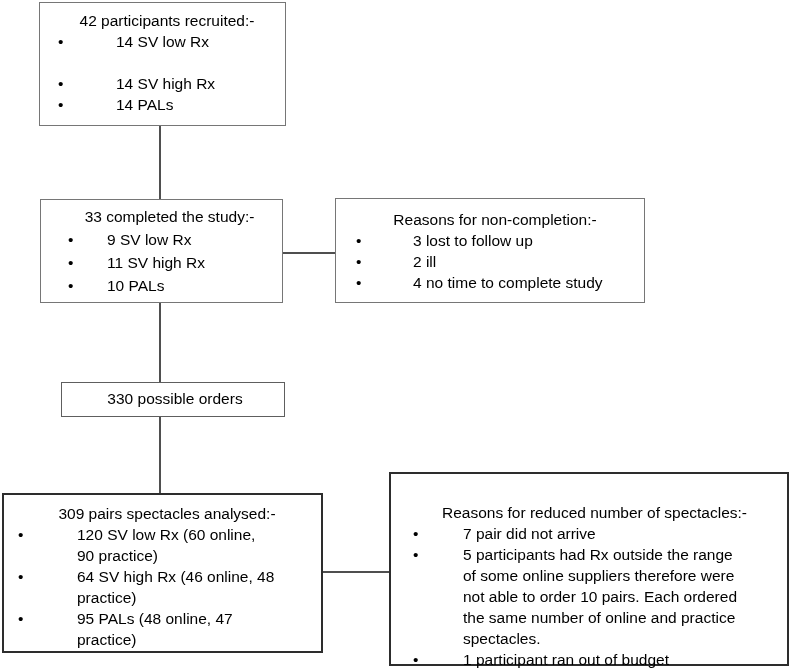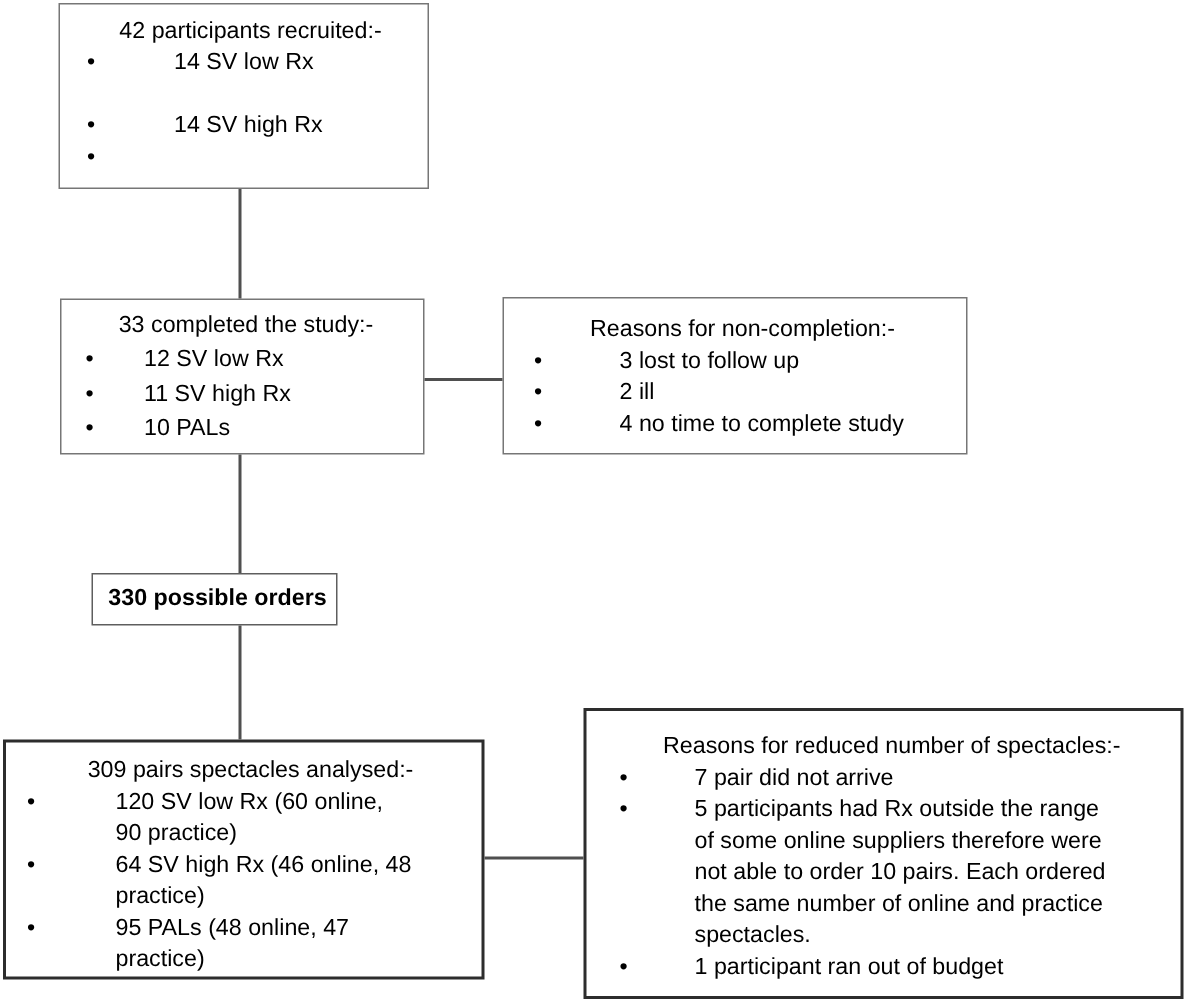--- a/index.html
+++ b/index.html
@@ -30,37 +30,37 @@
   .row.spacer { height: 21px; }
   .bullet { flex: 0 0 auto; display: inline-block; }
   .txt { flex: 1 1 auto; min-width: 0; }
   .ln { white-space: nowrap; }
 
   
   #box-recruited { left: 39px; top: 2px; width: 247px; height: 124px; padding: 7px 6px 0 15px; }
   #box-recruited .bullet { width: 61px; padding-left: 3px; }
 
   
-  #box-completed { left: 40px; top: 199px; width: 243px; height: 104px; padding: 5px 6px 0 11px; line-height: 23px; }
+  #box-completed { left: 40px; top: 199px; width: 243px; height: 104px; padding: 5px 6px 0 22px; line-height: 23px; }
   #box-completed .bullet { width: 44px; padding-left: 5px; }
 
   
   #box-non-completion { left: 335px; top: 198px; width: 310px; height: 105px; padding: 10px 6px 0 16px; }
   #box-non-completion .bullet { width: 61px; padding-left: 4px; }
 
   
-  #box-orders { left: 61px; top: 382px; width: 164px; height: 35px; padding-left: 4px; font-weight: bold; }
+  #box-orders { left: 61px; top: 382px; width: 224px; height: 35px; padding-left: 4px; }
   #box-orders .box-title { line-height: 31px; }
 
   
   #box-analysed { left: 2px; top: 493px; width: 321px; height: 160px; padding: 8px 4px 0 13px; }
   #box-analysed .bullet { width: 60px; padding-left: 1px; }
 
   
-  #box-reduced { left: 389px; top: 472px; width: 400px; height: 194px; padding: 13px 4px 0 15px; }
+  #box-reduced { left: 389px; top: 472px; width: 400px; height: 194px; padding: 28px 4px 0 15px; }
   #box-reduced .bullet { width: 57px; padding-left: 7px; }
 
   .connector { position: absolute; background: #4f4f4f; }
   .v-line { width: 1.5px; }
   .h-line { height: 1.5px; }
   #conn-v1 { left: 159px; top: 126px; height: 73px; }
   #conn-v2 { left: 159px; top: 303px; height: 79px; }
   #conn-v3 { left: 159px; top: 417px; height: 76px; }
   #conn-h1 { left: 283px; top: 252px; width: 52px; }
   #conn-h2 { left: 323px; top: 571px; width: 66px; }
@@ -80,29 +80,32 @@
     </div>
     <div class="row spacer"></div>
     <div class="row">
       <span class="bullet">•</span>
       <div class="txt">
           <div class="ln">14 SV high Rx</div>
         </div>
     </div>
     <div class="row">
       <span class="bullet">•</span>
+      <div class="txt">
+          <div class="ln">14 PALs</div>
+        </div>
     </div>
   </div>
 
   <div class="box border-light" id="box-completed">
     <div class="box-title">33 completed the study:-</div>
     <div class="row">
       <span class="bullet">•</span>
       <div class="txt">
-          <div class="ln">12 SV low Rx</div>
+          <div class="ln">9 SV low Rx</div>
         </div>
     </div>
     <div class="row">
       <span class="bullet">•</span>
       <div class="txt">
           <div class="ln">11 SV high Rx</div>
         </div>
     </div>
     <div class="row">
       <span class="bullet">•</span>

